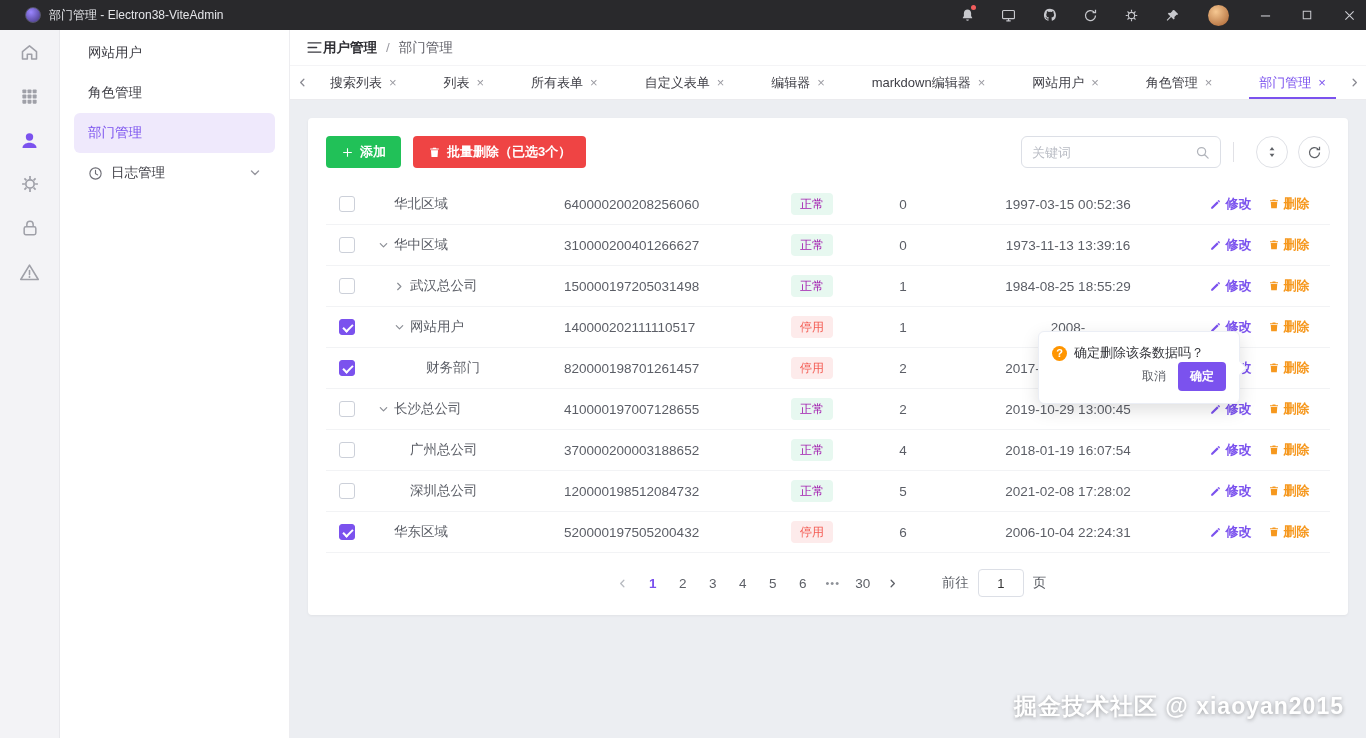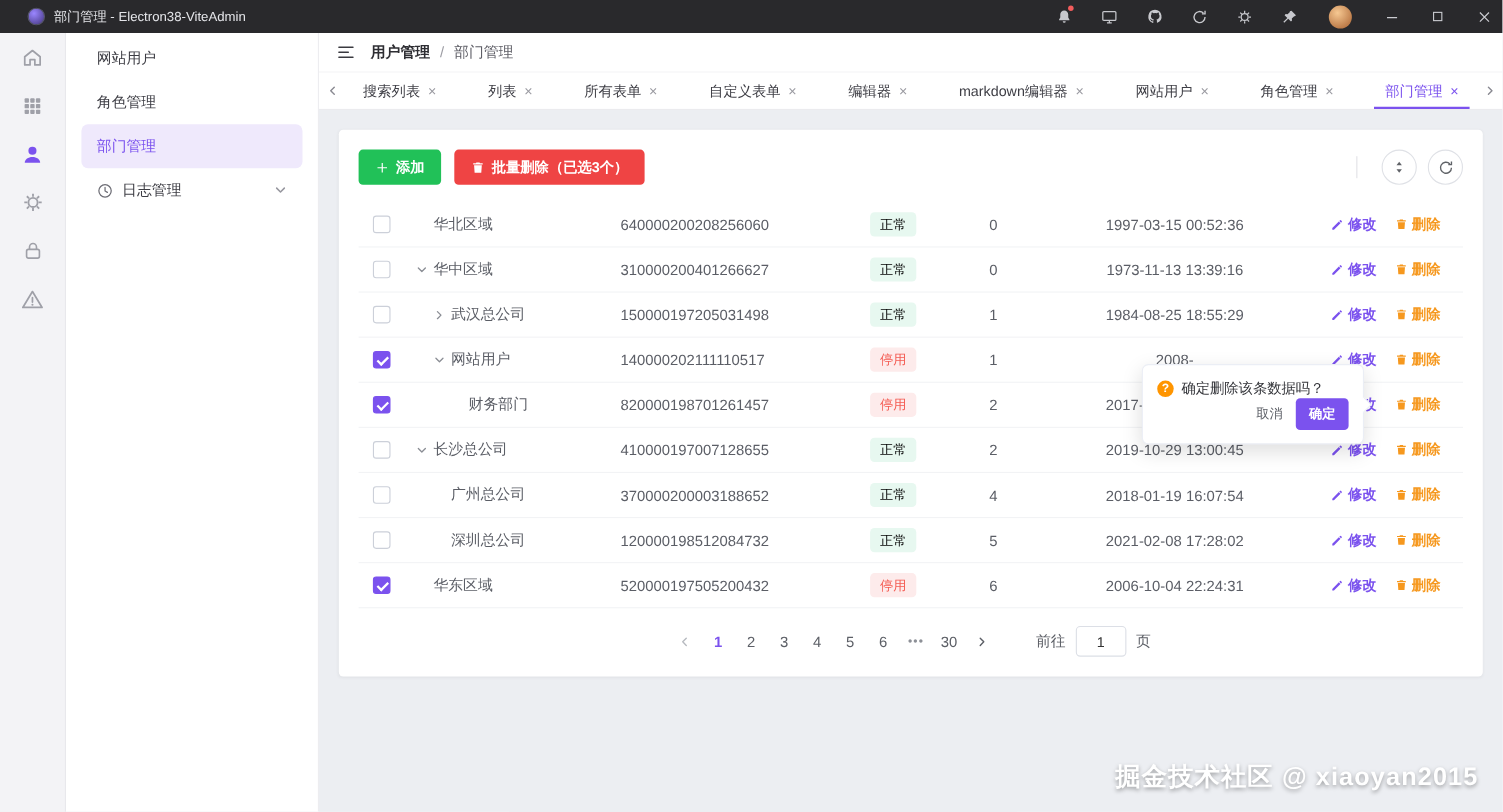--- a/index.html
+++ b/index.html
@@ -25,21 +25,21 @@
 .rail-btn{width:42px;height:36px;display:flex;align-items:center;justify-content:center;color:#9fa0a8;border-radius:8px}
 .rail-btn.active{color:#7b52ee}
 .submenu{width:230px;background:#fff;border-right:1px solid #ededf0;padding:3px 14px;display:flex;flex-direction:column}
 .menu-item{height:40px;display:flex;align-items:center;gap:8px;padding:0 14px;border-radius:6px;font-size:13.5px;color:#3d3d44;cursor:pointer}
 .menu-item.active{background:#efe9fc;color:#7b52ee}
 .menu-item .chev{margin-left:auto;color:#97979f}
 .menu-item .mi-icon{color:#6d6d75;display:flex}
 .main{flex:1;display:flex;flex-direction:column;min-width:0}
 
 
-.breadcrumb-bar{height:36px;background:#fff;display:flex;align-items:center;padding:0 16px;gap:14px;border-bottom:1px solid #f4f4f6}
+.breadcrumb-bar{height:36px;background:#fff;display:flex;align-items:center;padding:0 16px;border-bottom:1px solid #f4f4f6}
 .hamburger{color:#3a3a40;display:flex;cursor:pointer}
 .breadcrumb{font-size:13.5px;display:flex;gap:9px;align-items:center}
 .bc-parent{color:#2e2e33;font-weight:bold;cursor:pointer}
 .bc-sep{color:#9c9ca3}
 .bc-current{color:#5e5e66}
 .tabbar{height:34px;background:#fff;border-bottom:1px solid #ebebee;display:flex;align-items:center}
 .tab-scroll{width:24px;height:100%;display:flex;align-items:center;justify-content:center;color:#8a8a92}
 .tabs-wrap{flex:1;display:flex;align-items:center;height:100%;justify-content:space-between;padding:0 6px}
 .tab{display:flex;align-items:center;gap:7px;padding:0 10px;font-size:13px;color:#3e3e45;height:100%;cursor:pointer;white-space:nowrap}
 .tab .x{color:#9a9aa1;font-size:13px;line-height:1}
@@ -77,21 +77,21 @@
 .lvl1{padding-left:26px}
 .lvl2{padding-left:42px}
 .caret{width:16px;height:12px;display:inline-flex;align-items:center;color:#8b8e95;flex:none;cursor:pointer}
 .caret.empty{cursor:default}
 .cb{width:16px;height:16px;border-radius:3px;border:1px solid #ccd0d9;background:#fff;display:inline-block;position:relative;cursor:pointer}
 .cb.checked{background:#7b52ee;border-color:#7b52ee}
 .cb.checked::after{content:"";position:absolute;left:4.5px;top:1.5px;width:4px;height:8px;border:solid #fff;border-width:0 2px 2px 0;transform:rotate(45deg)}
 .cb.indet{background:#7b52ee;border-color:#7b52ee}
 .cb.indet::after{content:"";position:absolute;left:3px;top:6px;width:8px;height:2px;background:#fff}
 .tag{display:inline-block;padding:5px 9px;border-radius:4px;font-size:12px;line-height:1}
-.tag.success{background:#e7f8f0;color:#000000}
+.tag.success{background:#e7f8f0;color:#a21caf}
 .tag.danger{background:#fdebeb;color:#f45b52}
 .lnk{display:inline-flex;align-items:center;gap:4px;font-size:13px;cursor:pointer;font-weight:bold}
 .lnk.edit{color:#7b52ee}
 .lnk.del{color:#f6981e}
 
 
 .pagination{display:flex;align-items:center;justify-content:center;gap:4px;margin-top:16px;font-size:13.5px;color:#5c5f66}
 .pg-btn{min-width:26px;height:28px;display:flex;align-items:center;justify-content:center;border-radius:4px;cursor:pointer}
 .pg-prev{color:#b7bac0}
 .pg-next{color:#5c5f66}
@@ -357,20 +357,29 @@
           </button>
           <button class="btn btn-batch-del">
             <span>
                 <svg width="13" height="13" viewBox="0 0 24 24" fill="currentColor">
                   <path d="M9.3 3h5.4l.7 1.5H20v2H4v-2h4.6zM5.5 8h13l-.9 12.5H6.4z"></path>
                 </svg>
               </span>
             <span>批量删除（已选3个）</span>
           </button>
           <div class="toolbar-right">
+            <div class="search">
+              <input type="text" placeholder="关键词" style="">
+              <span class="mag">
+                  <svg width="15" height="15" viewBox="0 0 24 24">
+                    <circle cx="10.5" cy="10.5" r="6.5" fill="none" stroke="currentColor" stroke-width="2"></circle>
+                    <path d="M15.5 15.5 21 21" stroke="currentColor" stroke-width="2" stroke-linecap="round"></path>
+                  </svg>
+                </span>
+            </div>
             <div class="vdiv"></div>
             <button class="circle-btn">
               <span>
                   <svg width="14" height="14" viewBox="0 0 24 24" fill="currentColor">
                     <path d="M12 3.5 16.2 9H7.8z"></path>
                     <path d="M12 20.5 7.8 15h8.4z"></path>
                   </svg>
                 </span>
             </button>
             <button class="circle-btn">

